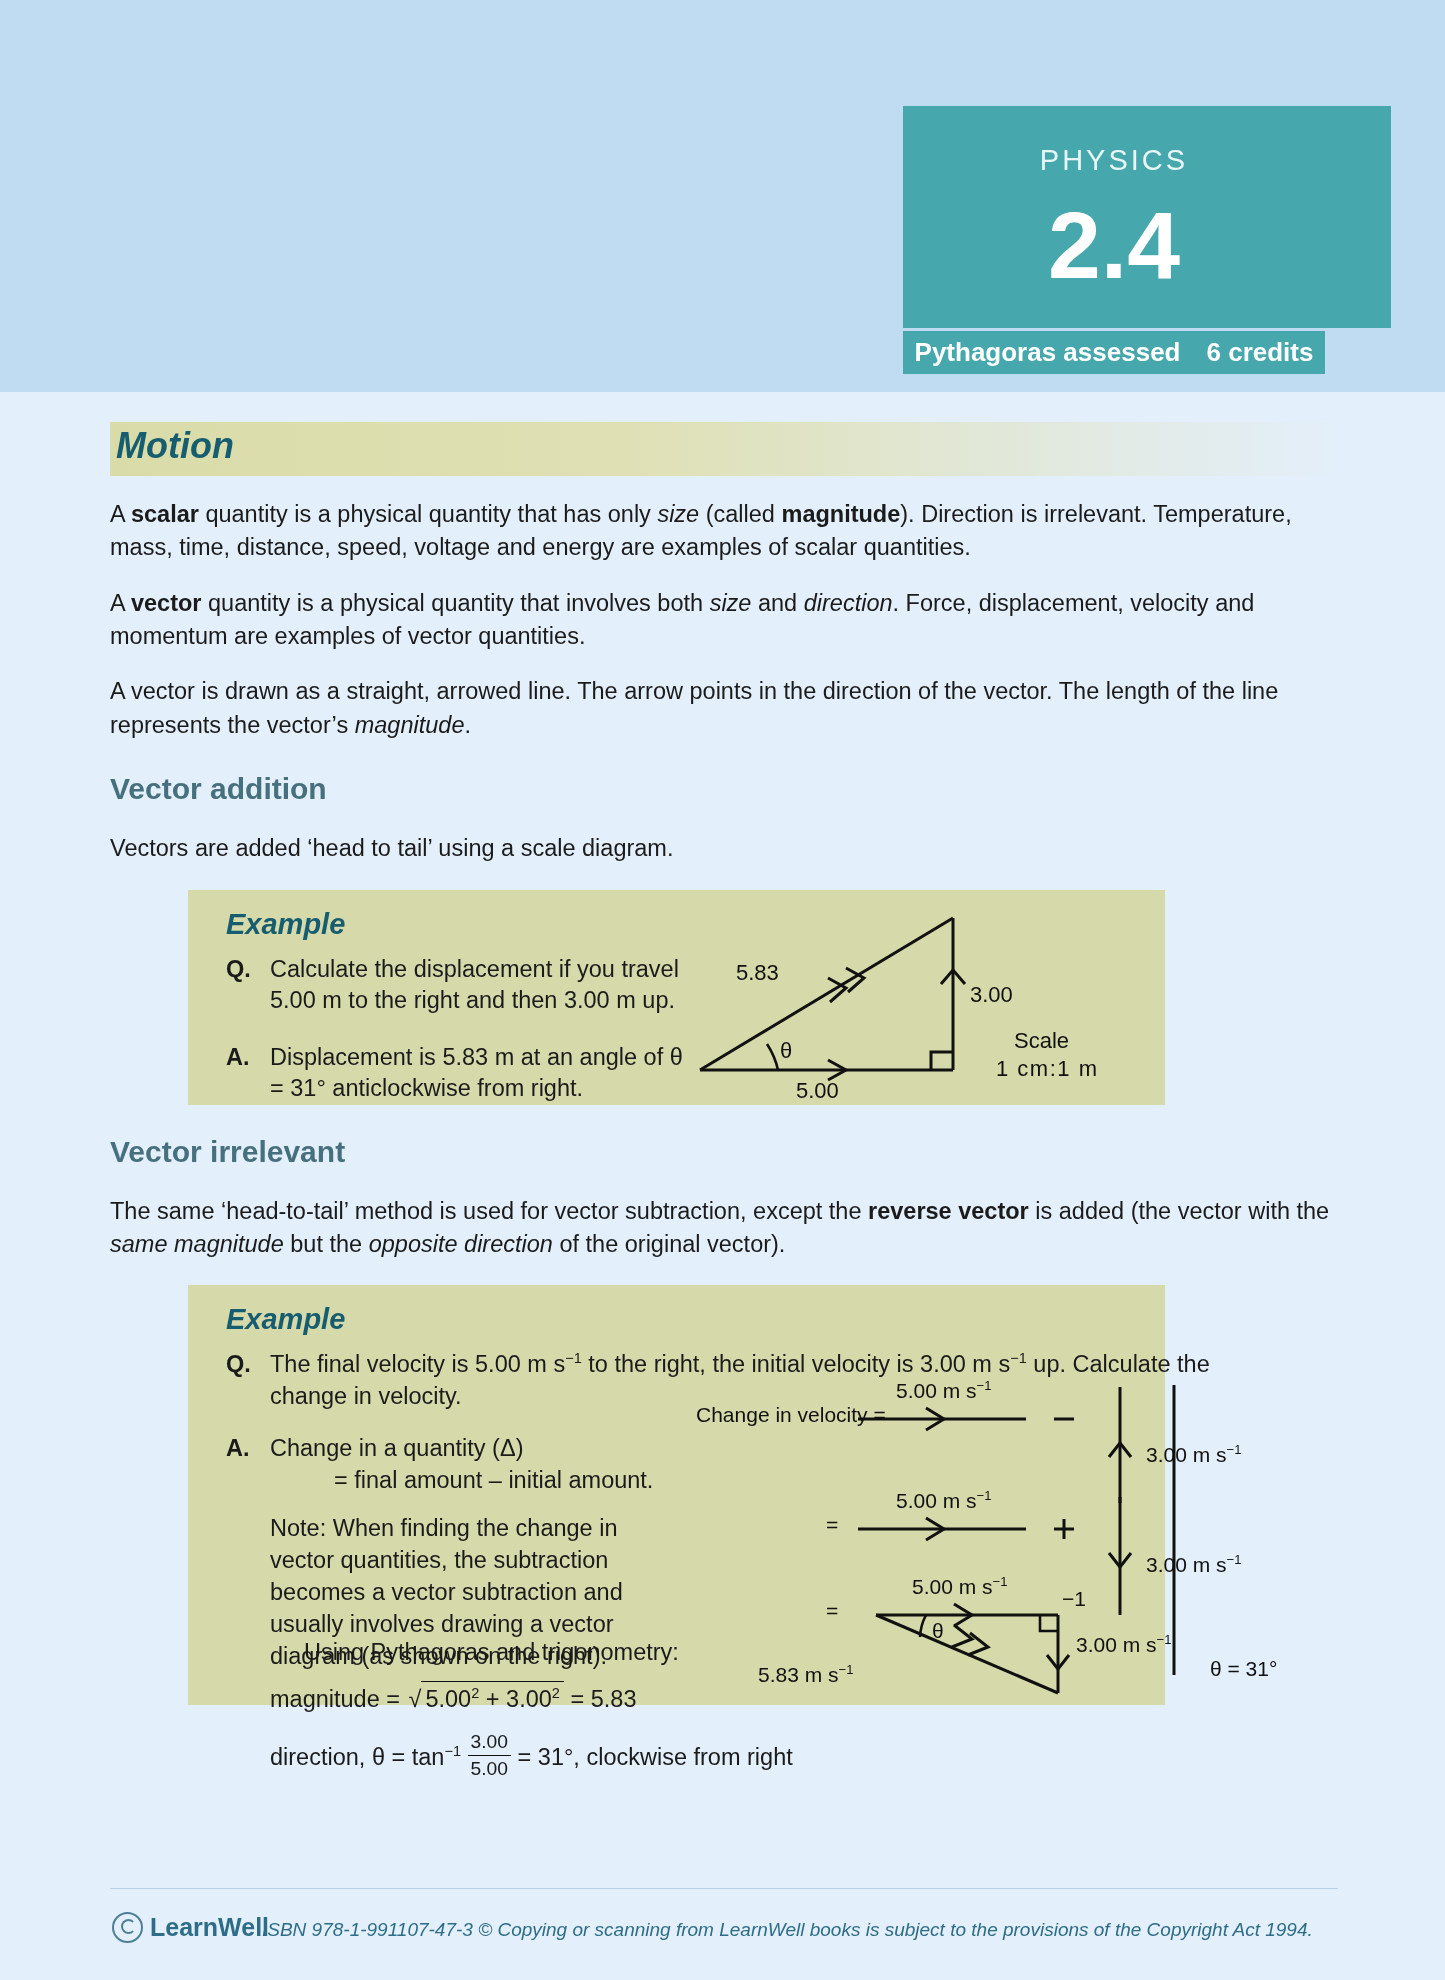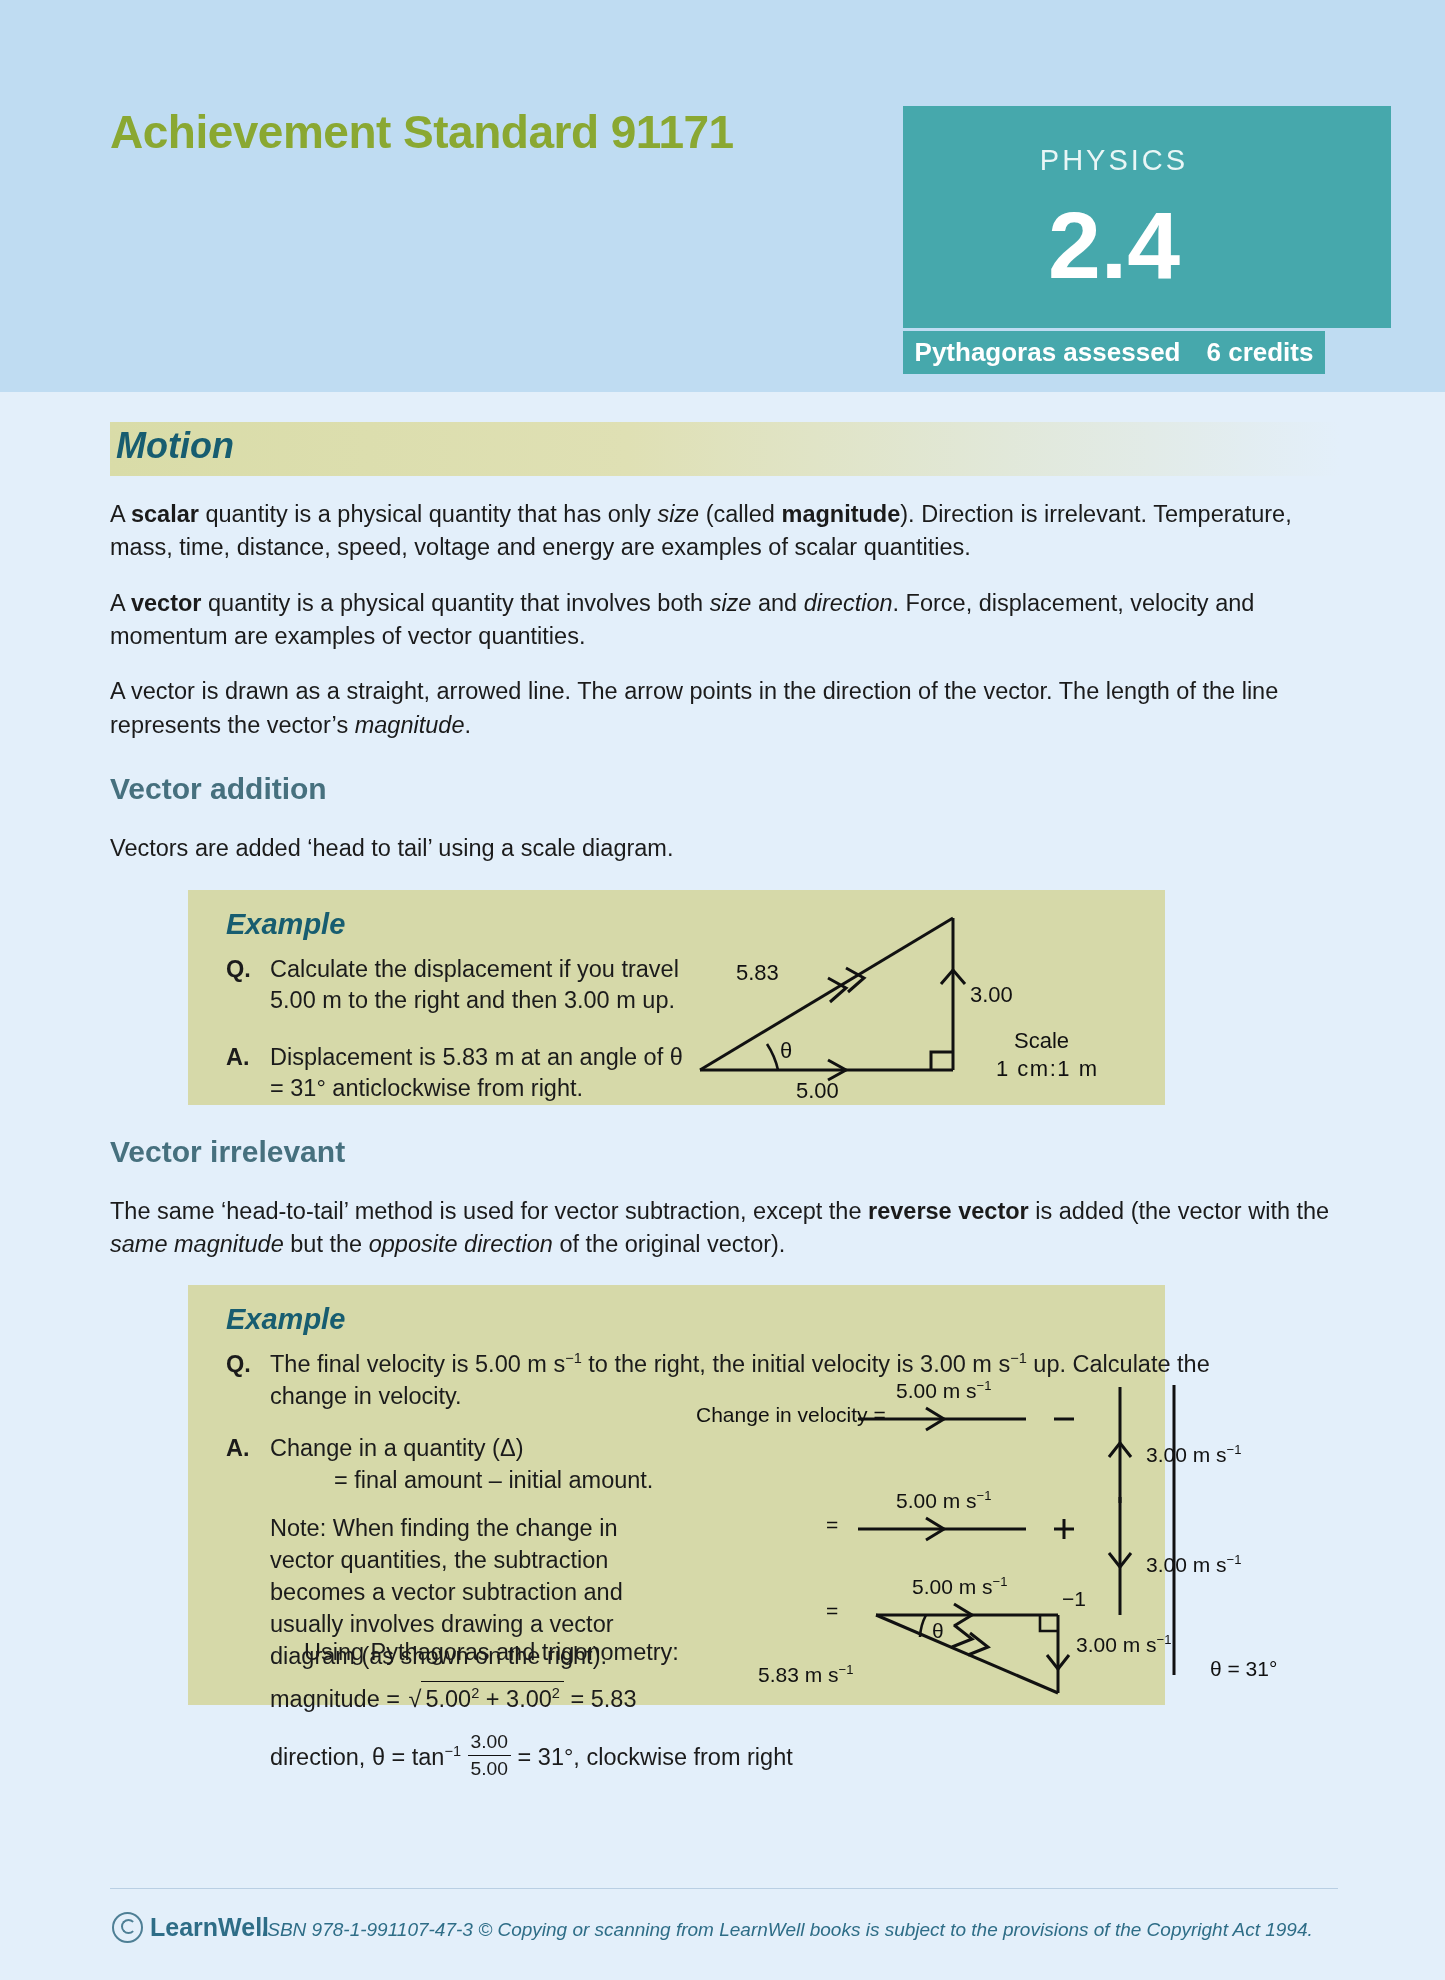--- a/index.html
+++ b/index.html
@@ -125,21 +125,20 @@
   }
   .foot-copy {
     position:absolute; left:262px; top:39px;
     font-size:19px; font-style:italic; color:#2e6d87; white-space:nowrap;
   }
 </style>
 </head>
 <body>
 
 <div class="header">
-  <div class="as-title">Achievement Standard 91171</div>
 
   <div class="badge">
     <div class="badge-subject">PHYSICS</div>
     <div class="badge-num">2.4</div>
   </div>
   <div class="badge-foot">
     <span>Pythagoras assessed</span>
     <span>6 credits</span>
   </div>
 </div>

